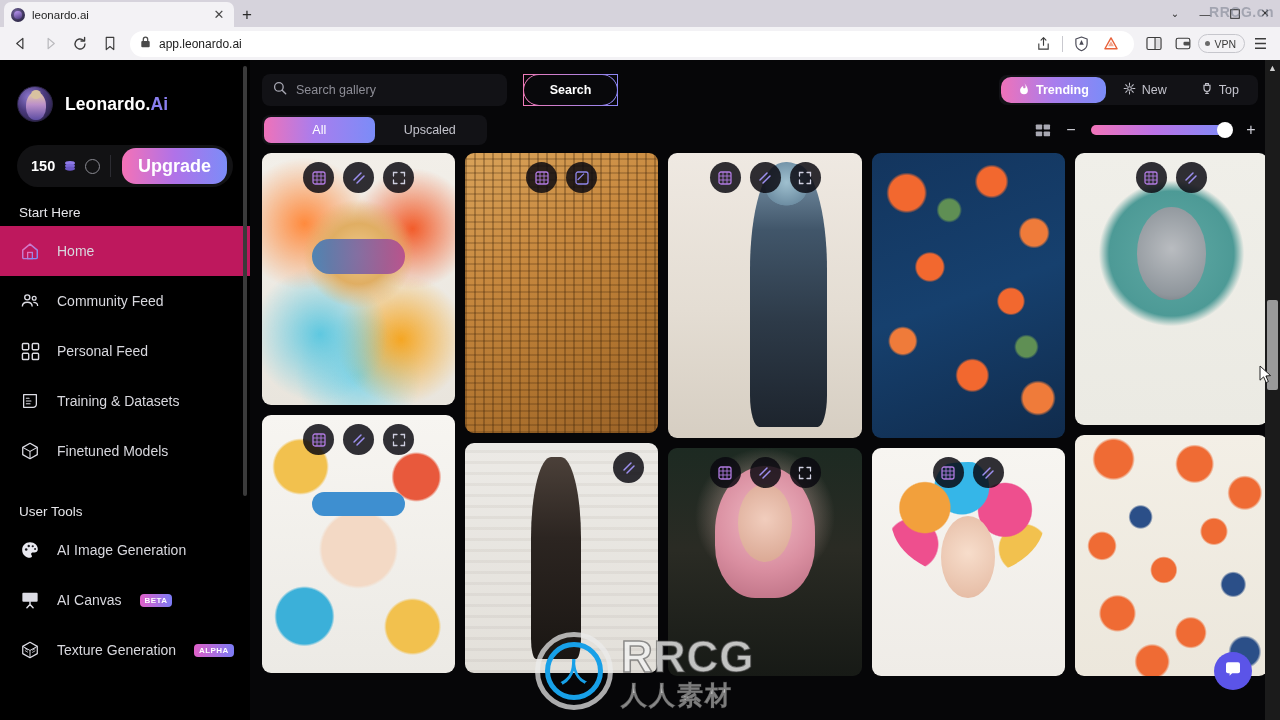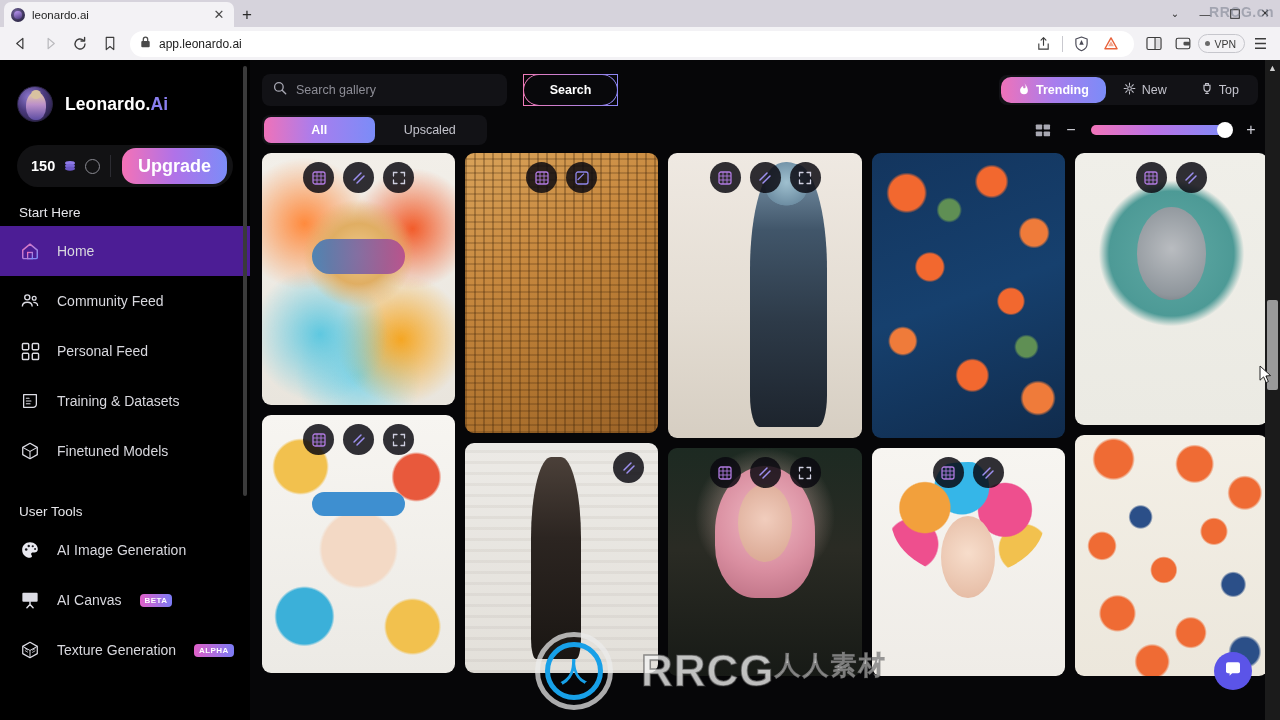--- a/index.html
+++ b/index.html
@@ -195,21 +195,21 @@
     margin-top: 18px; margin-bottom: 6px;
   }
   .sb-item {
     height: 50px;
     display:flex; align-items:center; gap:16px;
     padding-left: 19px;
     color: #d8d8de;
     font-size: 14px;
     position: relative;
   }
-  .sb-item.active { background: #4c1d95; }
+  .sb-item.active { background: #be185d; }
   .sb-item .ic { width:22px; height:22px; flex:0 0 22px; display:flex;align-items:center;justify-content:center; }
   .badge {
     font-size: 8px; font-weight:700; color:#fff;
     background: linear-gradient(90deg,#e060c8,#7b7bf5);
     border-radius: 4px; padding: 2px 5px;
     letter-spacing:.4px;
     margin-left: 2px;
   }
 
   
@@ -280,21 +280,21 @@
     height: 30px; background:#121216; border-radius:8px;
     display:flex; align-items:center; padding:2px; width: 225px;
   }
   .seg2-item {
     flex:1; height:26px; border-radius:7px;
     display:flex;align-items:center;justify-content:center;
     font-size:12.5px; color:#c3c3cc;
   }
   .seg2-item.on {
     background: linear-gradient(90deg,#ef72b9 0%, #a97ded 45%, #7b8cf8 100%);
-    color:#fff; font-weight:700;
+    color:#fff; font-weight:400;
   }
   .zoom-group { margin-left:auto; display:flex; align-items:center; gap:13px; }
   .grid-icon { width:17px;height:17px;display:flex;align-items:center;justify-content:center;color:#a8a8b2; }
   .minus, .plus { color:#d0d0d8; font-size:16px; width:14px; text-align:center; line-height:1;}
   .slider { width: 140px; height: 12px; position: relative; display:flex; align-items:center;}
   .slider-track {
     width:100%; height:10px; border-radius:5px;
     background: linear-gradient(90deg,#f174b9 0%, #bb72e6 45%, #7b8cf8 100%);
   }
   .slider-knob {
@@ -489,21 +489,21 @@
     position:relative;
     display:flex;align-items:center;justify-content:center;
   }
   .wm-ring-inner {
     width:58px;height:58px;border-radius:50%;
     border:5px solid #17a0e8;
     display:flex;align-items:center;justify-content:center;
     font-size:26px; color:#17a0e8; font-weight:700;
     font-family:"Liberation Serif", serif;
   }
-  .wm-text { display:flex; flex-direction:row; line-height:1;margin-left:20px; }
+  .wm-text { display:flex; flex-direction:column; line-height:1; }
   .wm-rrcg {
     font-size: 44px; font-weight: 700; letter-spacing: 1px;
     color: rgba(242,242,242,.78);
     -webkit-text-stroke: 1.5px rgba(60,60,60,.55);
     font-family:"Liberation Sans", sans-serif;
   }
   .wm-cn {
     font-size: 26px; font-weight: 700; color: rgba(240,240,240,.78);
     -webkit-text-stroke: 1px rgba(60,60,60,.5);
     margin-top: 3px; letter-spacing: 2px;

